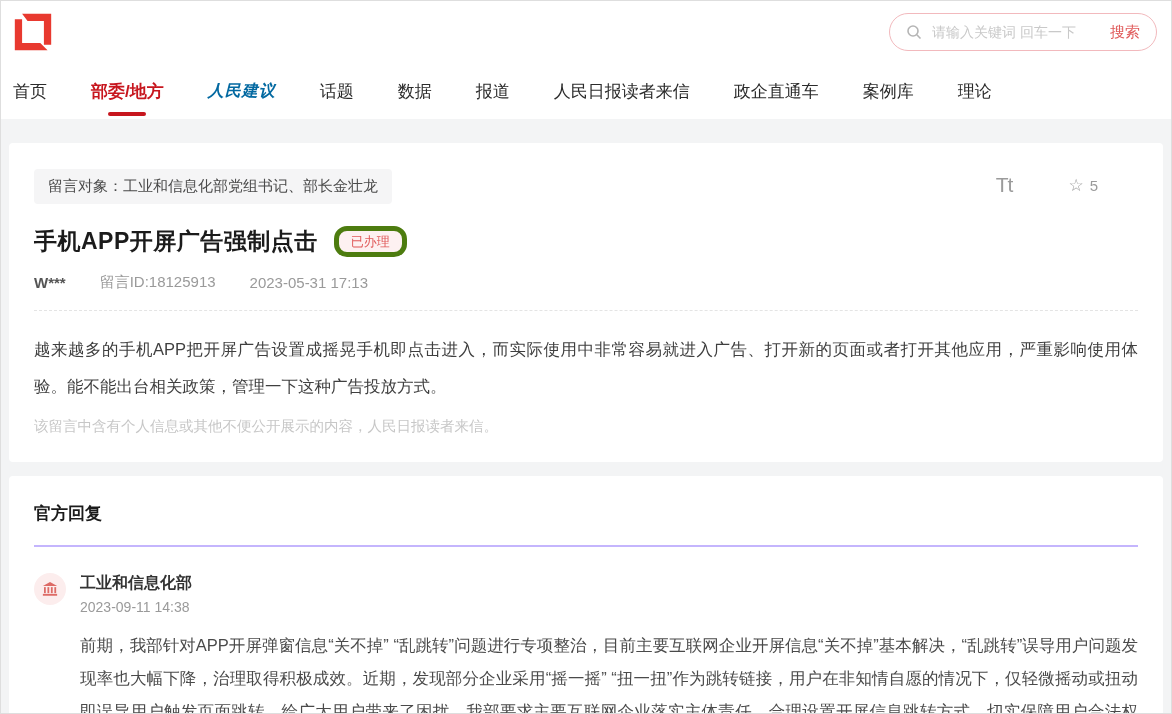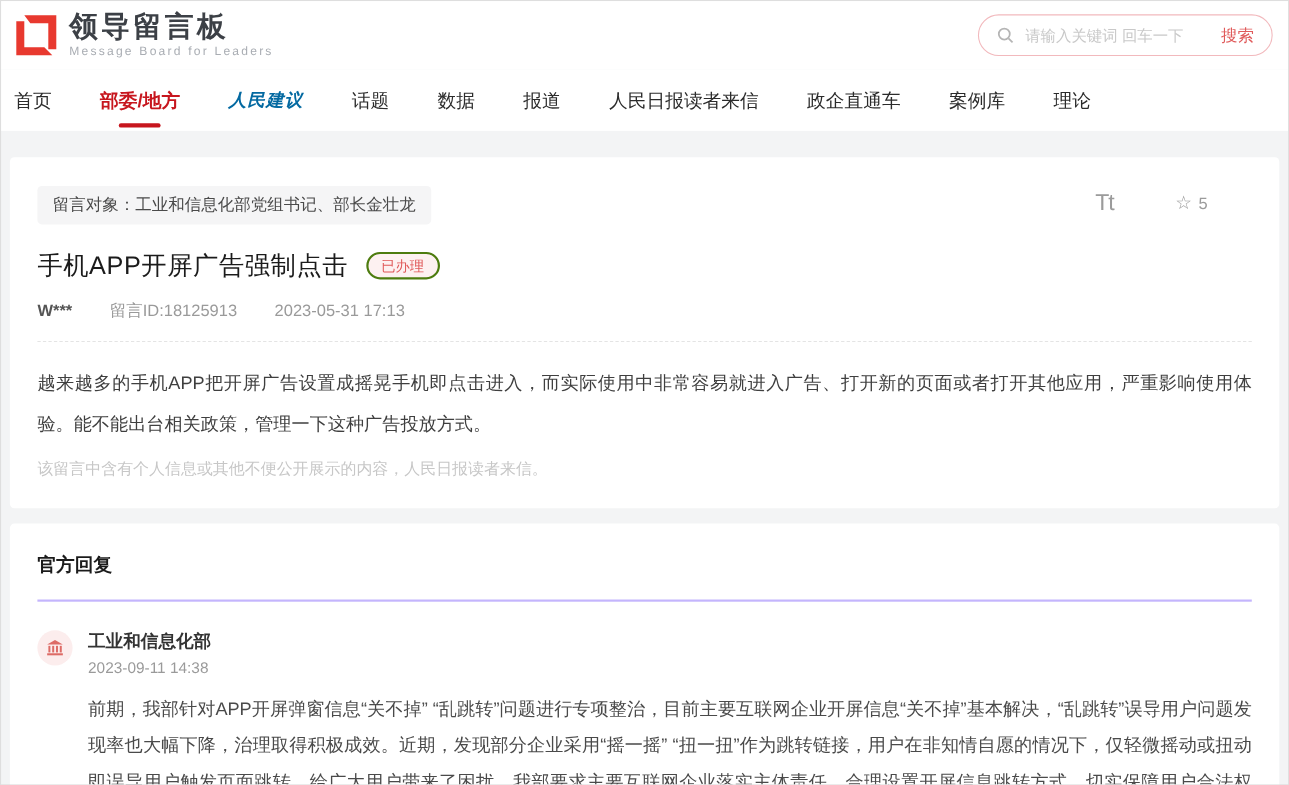--- a/index.html
+++ b/index.html
@@ -52,23 +52,23 @@
   .card-top { display:flex; justify-content:space-between; align-items:flex-start; }
   .target-tag {
     display:inline-block; background:#f5f5f6; color:#4a4a4a;
     font-size:15px; padding:8px 14px; border-radius:4px;
   }
   .tools { display:flex; align-items:center; gap:56px; color:#9b9b9b; margin-top:4px; padding-right:40px; }
   .tt { font-size:21px; letter-spacing:-1px; cursor:pointer; }
   .star { display:flex; align-items:center; gap:6px; font-size:15px; cursor:pointer; }
   .star .glyph { font-size:17px; }
   .title-row { display:flex; align-items:center; gap:16px; margin-top:22px; }
-  h1.msg-title { font-size:23px; font-weight:normal; color:#1b1b1b; letter-spacing:0.5px; }
+  h1.msg-title { font-size:23px; font-weight:bold; color:#1b1b1b; letter-spacing:0.5px; }
   .status-badge {
-    font-size:13px; color:#e05a5a; background:#fdf1f1; border:2px solid #4d7c0f;
+    font-size:13px; color:#e05a5a; background:#fdf1f1; border:5px solid #4d7c0f;
     border-radius:13px; padding:4px 12px; line-height:1;
   }
   .meta-row {
     display:flex; align-items:center; gap:34px; margin-top:16px;
     padding-bottom:18px; border-bottom:1px dashed #e4e4e4;
     font-size:15px; color:#9a9a9a;
   }
   .meta-author { color:#555; font-weight:bold; }
   .msg-body {
     margin-top:20px; font-size:16.5px; color:#3f3f3f; line-height:37px; text-align:justify;
@@ -94,24 +94,20 @@
 </style>
 </head>
 <body>
 
 <header class="topbar">
   <div class="logo">
     <svg class="logo-mark" viewBox="0 0 44 44" aria-hidden="true">
       <path fill="#e8392f" d="M10 2 H42 V36 H34 V10 H16 Z"></path>
       <path fill="#e8392f" d="M2 8 H10 V34 H30 L38 42 H2 Z"></path>
     </svg>
-    <div>
-      <div class="logo-text-zh">领导留言板</div>
-      <div class="logo-text-en">Message Board for Leaders</div>
-    </div>
   </div>
   <div class="search">
     <svg width="16" height="16" viewBox="0 0 16 16">
       <circle cx="7" cy="7" r="5" fill="none" stroke="#b5b5b5" stroke-width="1.6"></circle>
       <line x1="10.8" y1="10.8" x2="14.5" y2="14.5" stroke="#b5b5b5" stroke-width="1.6"></line>
     </svg>
     <input type="text" placeholder="请输入关键词 回车一下" style="">
     <span class="search-btn">搜索</span>
   </div>
 </header>

